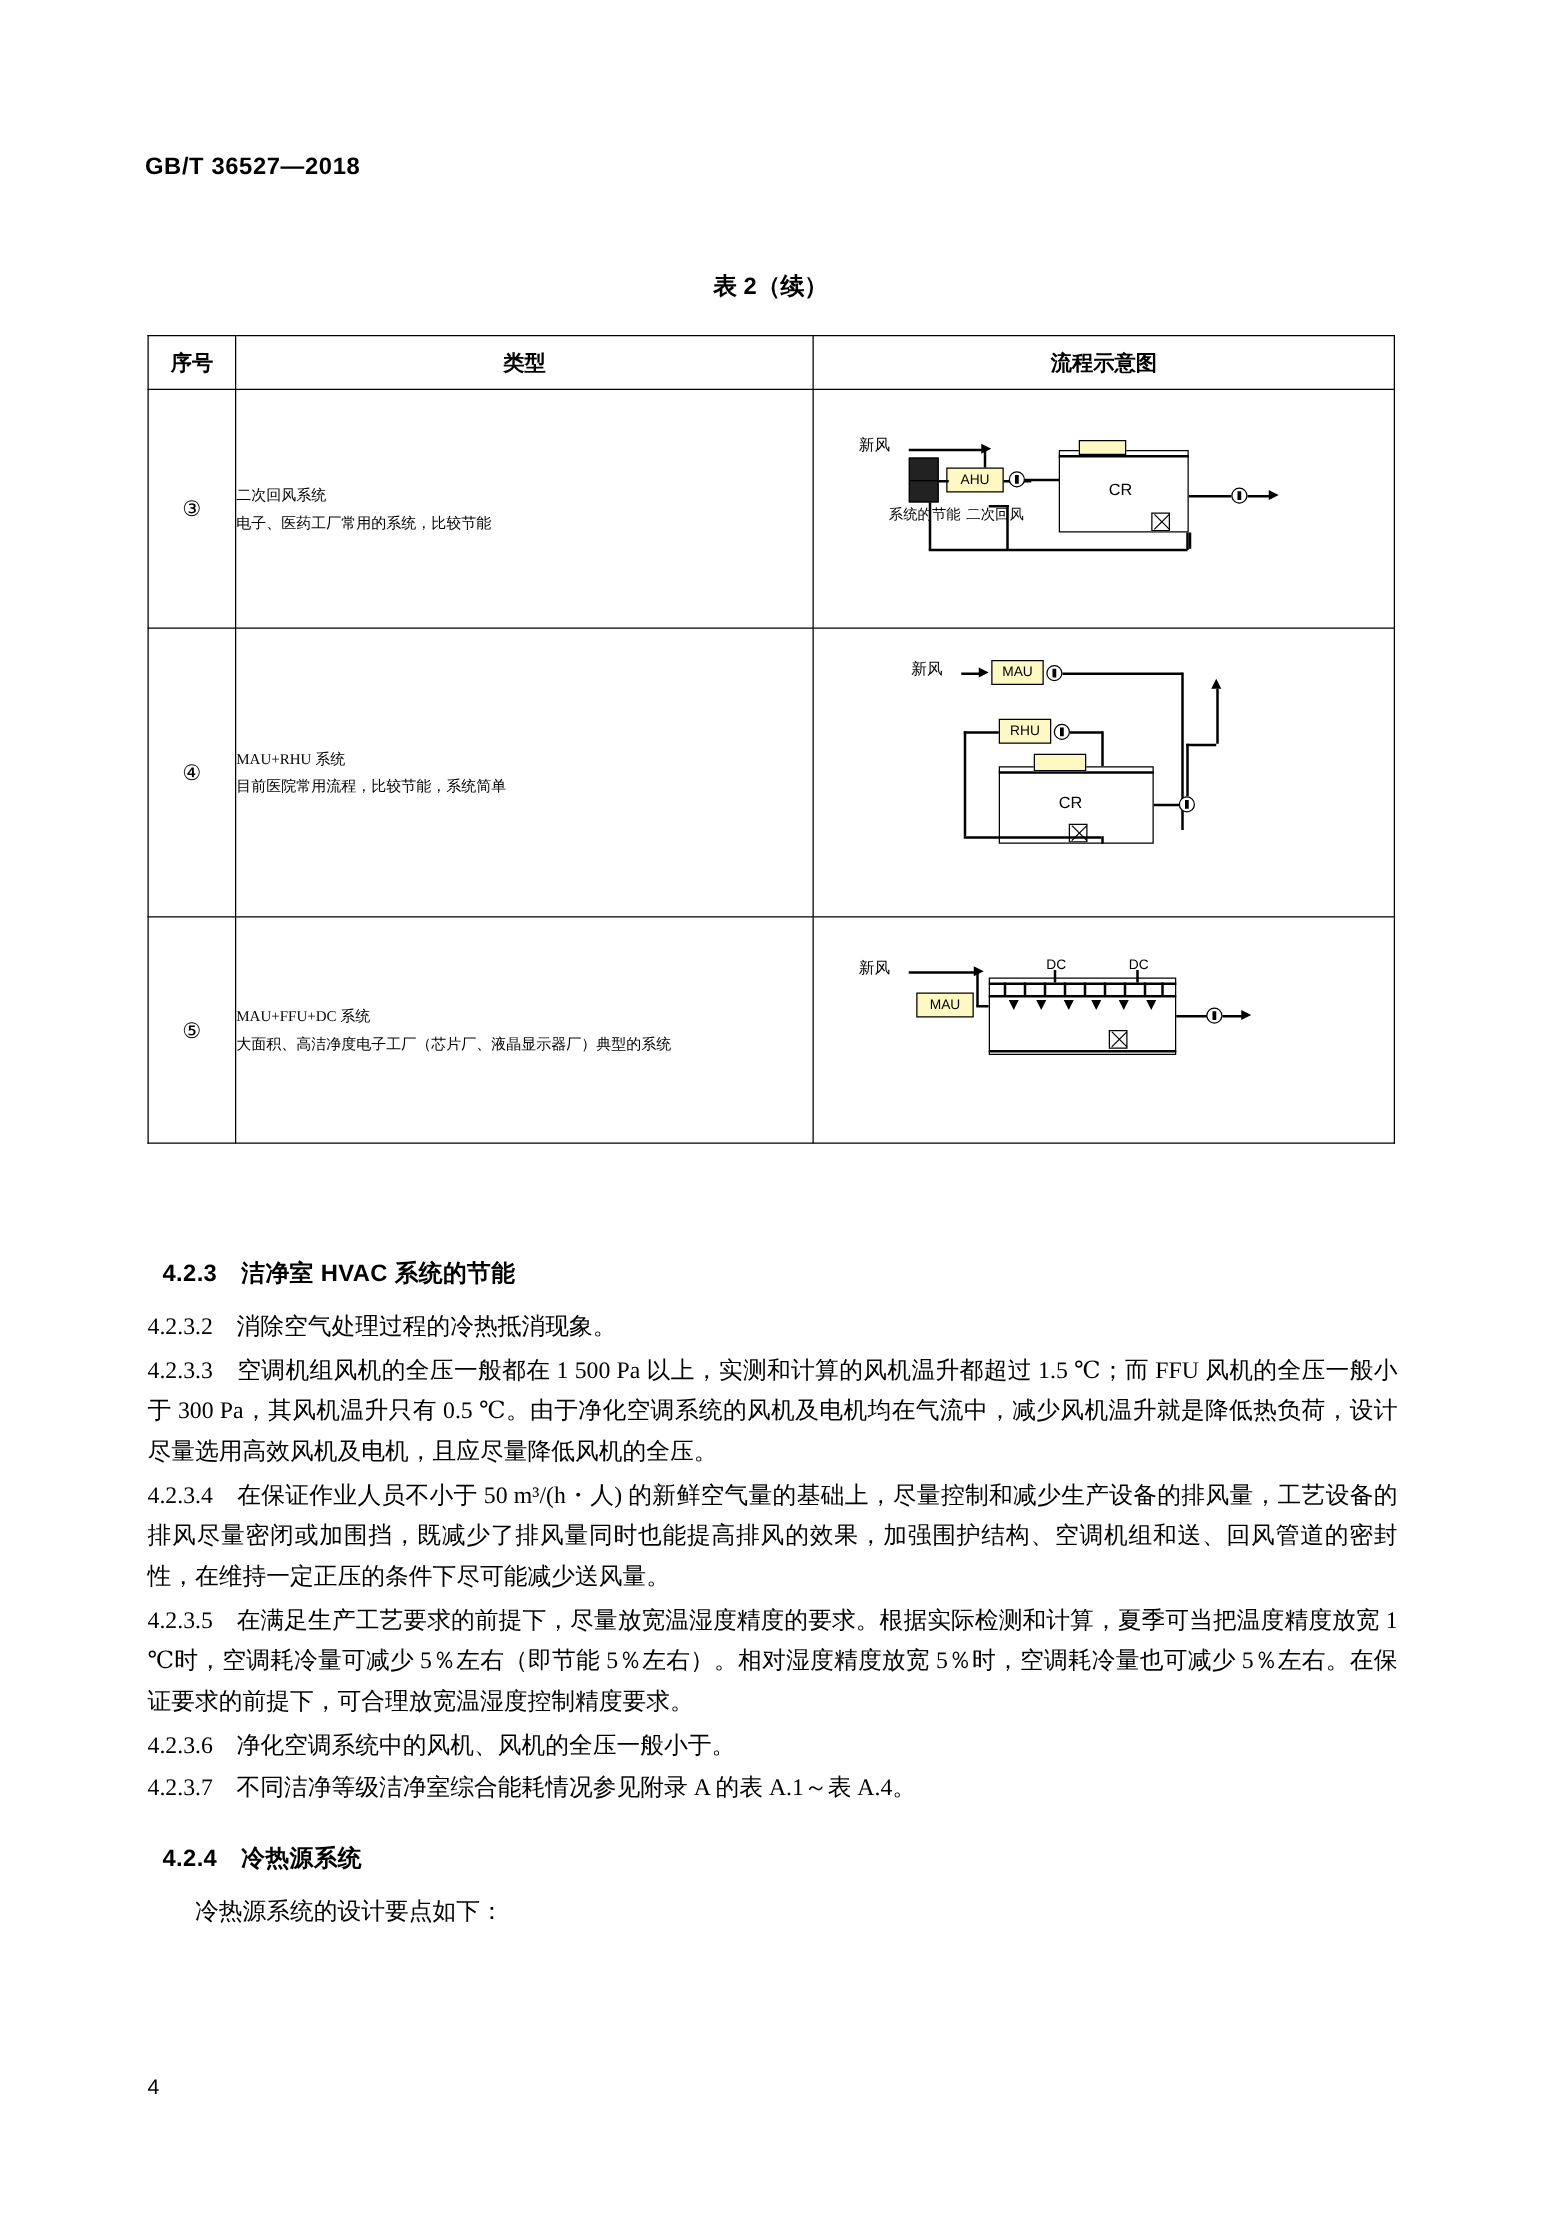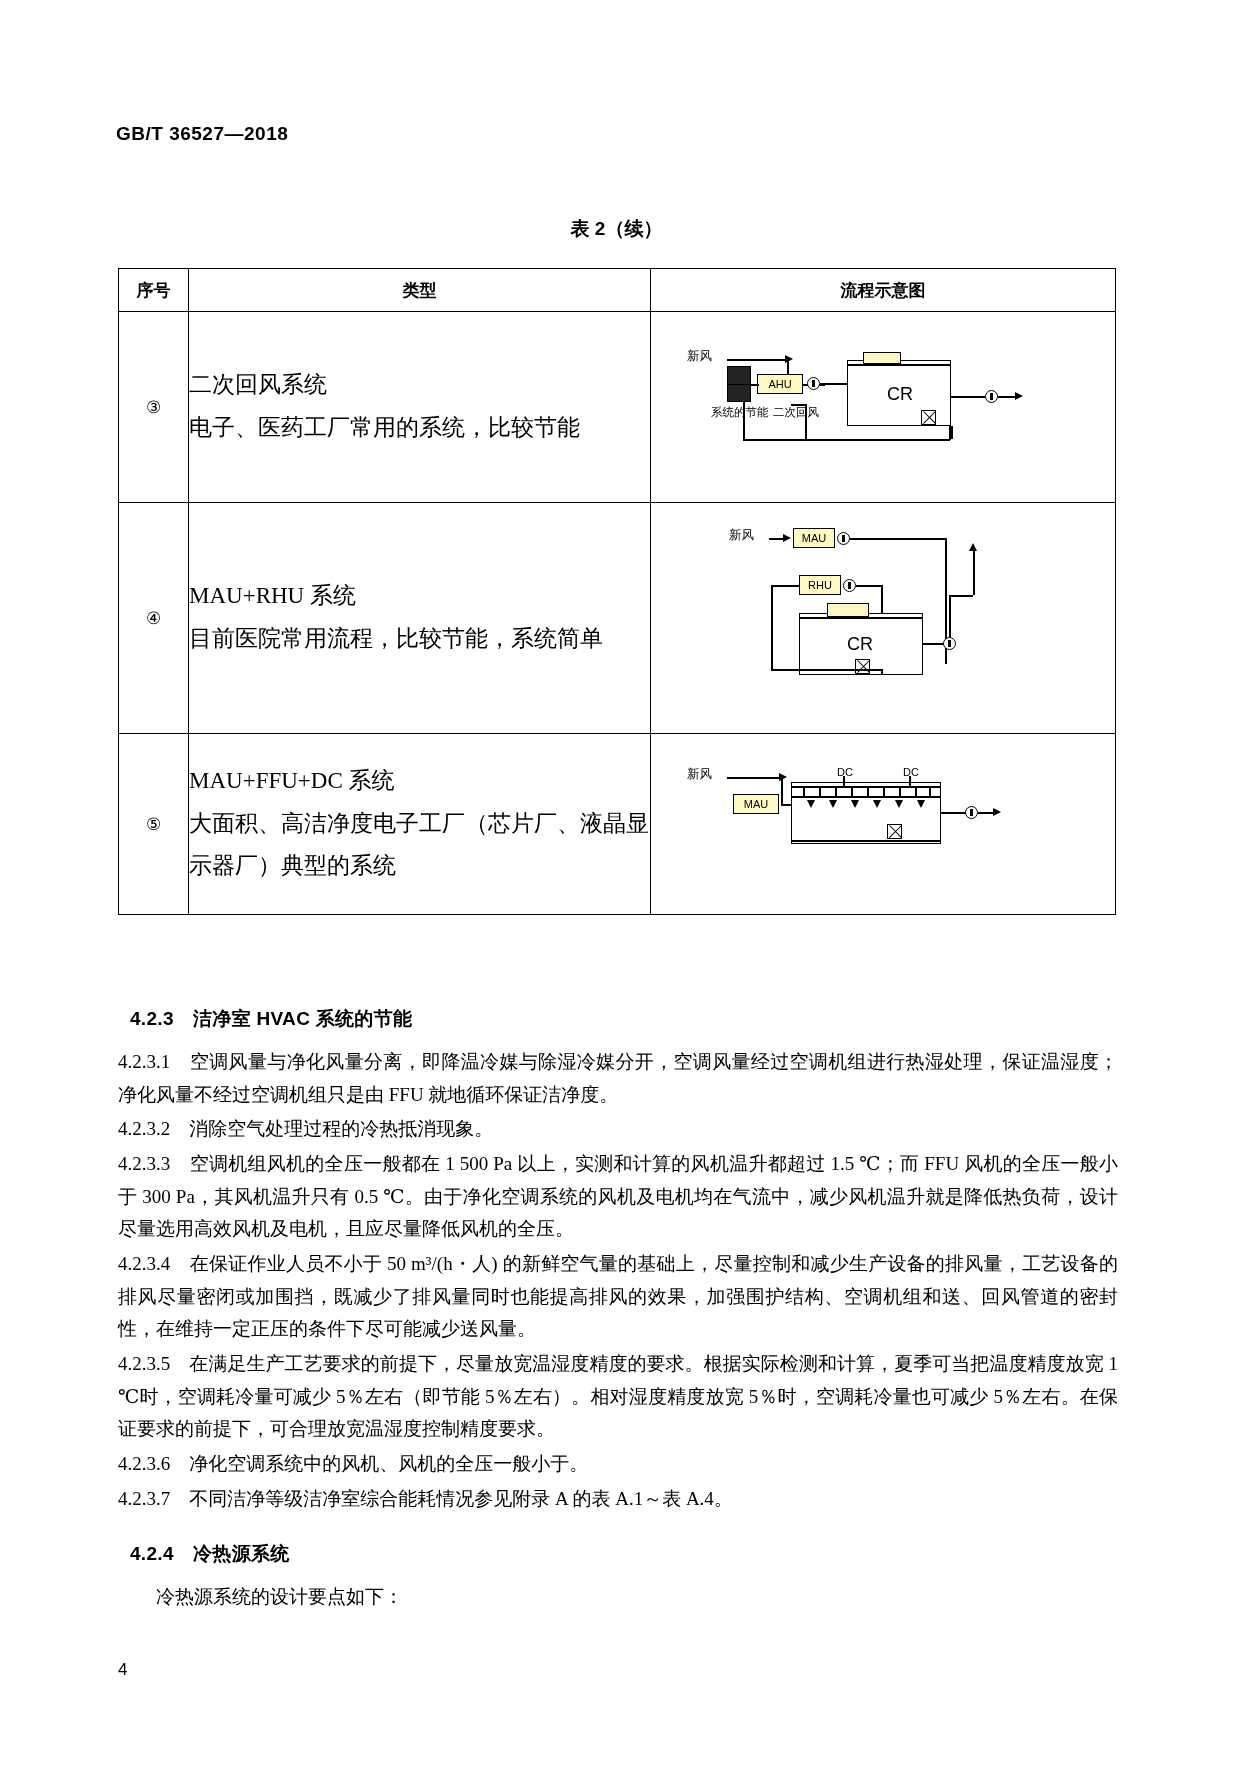--- a/index.html
+++ b/index.html
@@ -60,21 +60,21 @@
   }
   .col-no { width: 70px; }
   .col-type { width: 462px; }
   .col-fig { width: 465px; }
   td.no-cell {
     text-align: center;
     font-size: 17px;
   }
   td.type-cell {
     padding: 10px 18px;
-    font-size: 23px;
+    font-size: 12px;
     line-height: 1.85;
     margin-left: 11px;
   }
   td.type-cell .t-title { display: block; }
   td.fig-cell {
     position: relative;
     height: 100%;
   }
   .fig-wrap {
     position: relative;
@@ -173,21 +173,21 @@
     border-top: 8px solid #000;
   }
   .crroom {
     position: absolute;
     border: 1.5px solid #000;
     background: #fff;
     box-sizing: border-box;
   }
   .crlabel {
     position: absolute;
-    font-size: 18px;
+    font-size: 13px;
     font-family: "Liberation Sans", sans-serif;
   }
 
   
   .body-area {
     position: absolute;
     left: 118px;
     top: 980px;
     width: 1000px;
   }
@@ -380,21 +380,20 @@
             <div class="ln lnh" style="left:327px; top:78px; width:16px;"></div>
             <div class="arrow-r" style="left:342px; top:74px;"></div>
           </div>
         </td>
       </tr>
     </tbody>
   </table>
 
   <div class="body-area">
     <h3 class="sec">4.2.3　洁净室 HVAC 系统的节能</h3>
-    <p class="para">4.2.3.1　空调风量与净化风量分离，即降温冷媒与除湿冷媒分开，空调风量经过空调机组进行热湿处理，保证温湿度；净化风量不经过空调机组只是由 FFU 就地循环保证洁净度。</p>
     <p class="para">4.2.3.2　消除空气处理过程的冷热抵消现象。</p>
     <p class="para">4.2.3.3　空调机组风机的全压一般都在 1 500 Pa 以上，实测和计算的风机温升都超过 1.5 ℃；而 FFU 风机的全压一般小于 300 Pa，其风机温升只有 0.5 ℃。由于净化空调系统的风机及电机均在气流中，减少风机温升就是降低热负荷，设计尽量选用高效风机及电机，且应尽量降低风机的全压。</p>
     <p class="para">4.2.3.4　在保证作业人员不小于 50 m³/(h・人) 的新鲜空气量的基础上，尽量控制和减少生产设备的排风量，工艺设备的排风尽量密闭或加围挡，既减少了排风量同时也能提高排风的效果，加强围护结构、空调机组和送、回风管道的密封性，在维持一定正压的条件下尽可能减少送风量。</p>
     <p class="para">4.2.3.5　在满足生产工艺要求的前提下，尽量放宽温湿度精度的要求。根据实际检测和计算，夏季可当把温度精度放宽 1 ℃时，空调耗冷量可减少 5％左右（即节能 5％左右）。相对湿度精度放宽 5％时，空调耗冷量也可减少 5％左右。在保证要求的前提下，可合理放宽温湿度控制精度要求。</p>
     <p class="para">4.2.3.6　净化空调系统中的风机、风机的全压一般小于。</p>
     <p class="para">4.2.3.7　不同洁净等级洁净室综合能耗情况参见附录 A 的表 A.1～表 A.4。</p>
 
     <h3 class="sec">4.2.4　冷热源系统</h3>
     <p class="para ind1">冷热源系统的设计要点如下：</p>
   </div>

